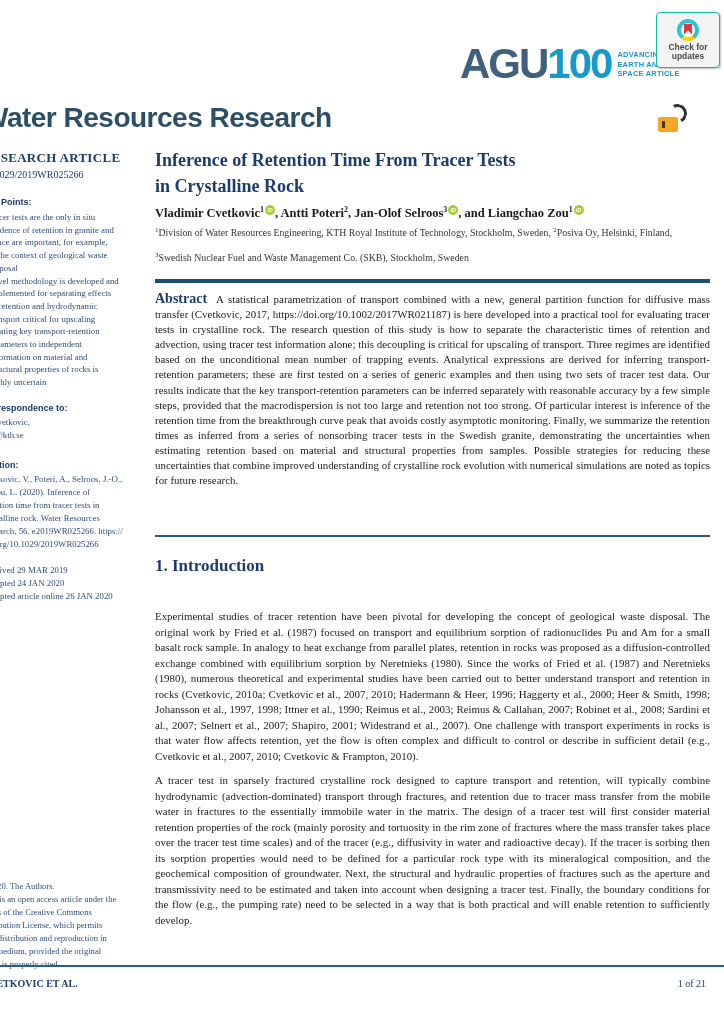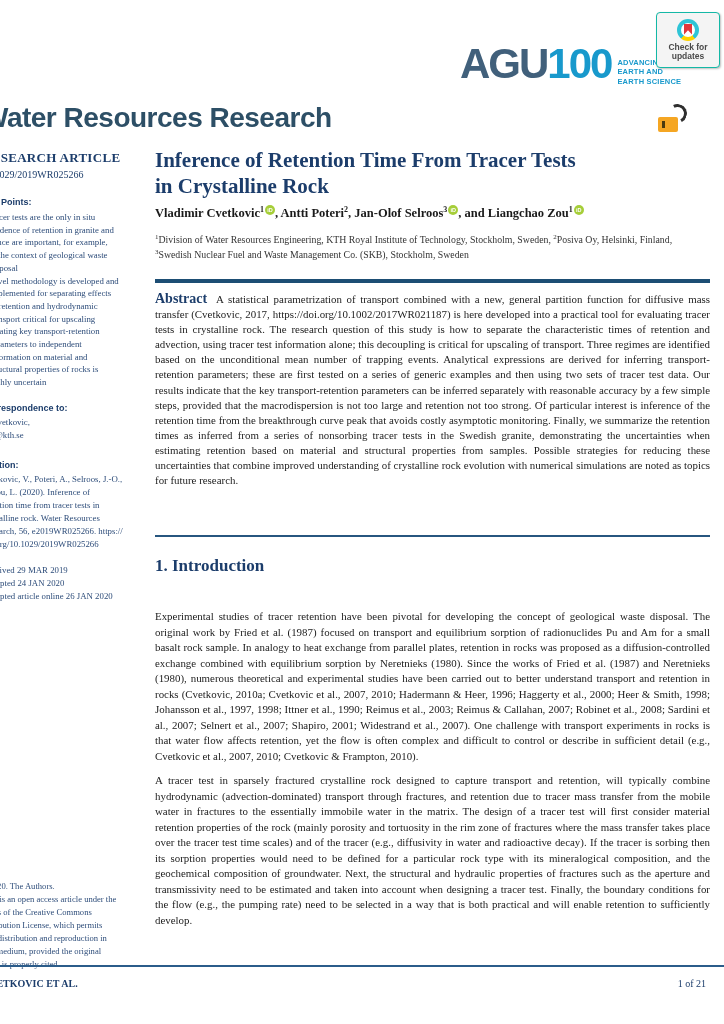--- a/index.html
+++ b/index.html
@@ -3,21 +3,21 @@
 <meta charset="utf-8">
 <style>
   html,body{margin:0;padding:0;}
   body{width:724px;height:1024px;overflow:hidden;background:#ffffff;position:relative;
        font-family:"Liberation Serif",serif;-webkit-font-smoothing:antialiased;}
   .stage{position:absolute;left:-18px;top:0;width:742px;height:1024px;}
 
   
   .journal-name{position:absolute;left:0;top:102px;font-family:"Liberation Sans",sans-serif;
     font-weight:bold;font-size:28px;letter-spacing:-0.5px;color:#2d4f66;white-space:nowrap;}
-  .agu-logo{position:absolute;left:478px;top:42px;display:flex;align-items:flex-end;}
+  .agu-logo{position:absolute;left:478px;top:42px;display:flex;align-items:flex-start;}
   .agu-word{font-family:"Liberation Sans",sans-serif;font-weight:bold;font-size:42px;
     letter-spacing:-2px;line-height:44px;color:#41607b;}
   .agu-100{color:#1899cc;}
   .agu-tagline{margin-left:6px;margin-top:8px;font-family:"Liberation Sans",sans-serif;
     font-weight:bold;font-size:7.5px;line-height:9.5px;color:#1899cc;letter-spacing:0.2px;}
   .check-badge{position:absolute;left:674px;top:12px;width:62px;height:54px;background:#f4f4f4;
     border:1px solid #14b8a6;border-radius:4px;box-shadow:1px 1px 2px rgba(0,0,0,.25);
     display:flex;flex-direction:column;align-items:center;justify-content:center;z-index:5;}
   .crossmark{width:22px;height:22px;border-radius:50%;
     background:conic-gradient(from 140deg,#ffd200 0 22%,#2ec4d6 22% 100%);
@@ -34,30 +34,30 @@
     border-radius:2px;}
   .oa-body:after{content:"";position:absolute;left:4px;top:4px;width:3px;height:7px;background:#4a3a10;}
   .oa-shackle{position:absolute;left:10px;top:0;width:13px;height:13px;border:3px solid #2f2f2f;
     border-radius:50%;border-bottom-color:transparent;border-left-color:transparent;
     transform:rotate(18deg);}
 
   
   .kicker{position:absolute;left:0;top:150px;font-weight:bold;font-size:13px;color:#1c3d6b;
     letter-spacing:0.3px;white-space:nowrap;}
   .doi{position:absolute;left:0;top:169px;font-size:10px;color:#1c3d6b;white-space:nowrap;}
-  .title{position:absolute;left:173px;top:147px;width:555px;font-weight:bold;font-size:21px;
+  .title{position:absolute;left:173px;top:147px;width:555px;font-weight:bold;font-size:18px;
     line-height:26px;color:#1c3d6b;}
   .authors{position:absolute;left:173px;top:205px;width:560px;font-weight:bold;font-size:12.5px;
     color:#1a1a1a;}
   .authors sup{font-size:8px;}
   .orcid{display:inline-block;width:10px;height:10px;border-radius:50%;background:#a6ce39;
     color:#ffffff;font-family:"Liberation Sans",sans-serif;font-weight:bold;font-size:5.5px;
     line-height:10px;text-align:center;vertical-align:super;margin-left:1px;}
-  .affiliations{position:absolute;left:173px;top:231px;width:555px;font-size:9.8px;
-    line-height:12px;color:#333333;}
+  .affiliations{position:absolute;left:173px;top:219px;width:555px;font-size:9.8px;
+    line-height:22px;color:#333333;}
   .affiliations sup{font-size:7px;}
   .rule-thick{position:absolute;left:173px;top:279px;width:555px;height:4px;background:#1d4e74;}
 
   
   .abstract{position:absolute;left:173px;top:291px;width:555px;font-size:10.9px;line-height:15.1px;
     text-align:justify;color:#1c1c1c;}
   .abstract .ab-label{font-weight:bold;font-size:14px;color:#1c3d6b;margin-right:9px;}
   .rule-thin{position:absolute;left:173px;top:535px;width:555px;height:2px;background:#27567f;}
 
   
@@ -91,21 +91,21 @@
 <body>
 
 <div class="stage">
 
   <div class="agu-logo">
     <span class="agu-word">AGU</span>
     <span class="agu-word agu-100">100</span>
     <span class="agu-tagline">
       <div>ADVANCING</div>
       <div>EARTH AND</div>
-      <div>EARTH SCIENCE</div>
+      <div>SPACE ARTICLE</div>
     </span>
   </div>
 
   <div class="check-badge">
     <span class="crossmark"></span>
     <span class="check-text">
       <div>Check for</div>
       <div>updates</div>
     </span>
   </div>

